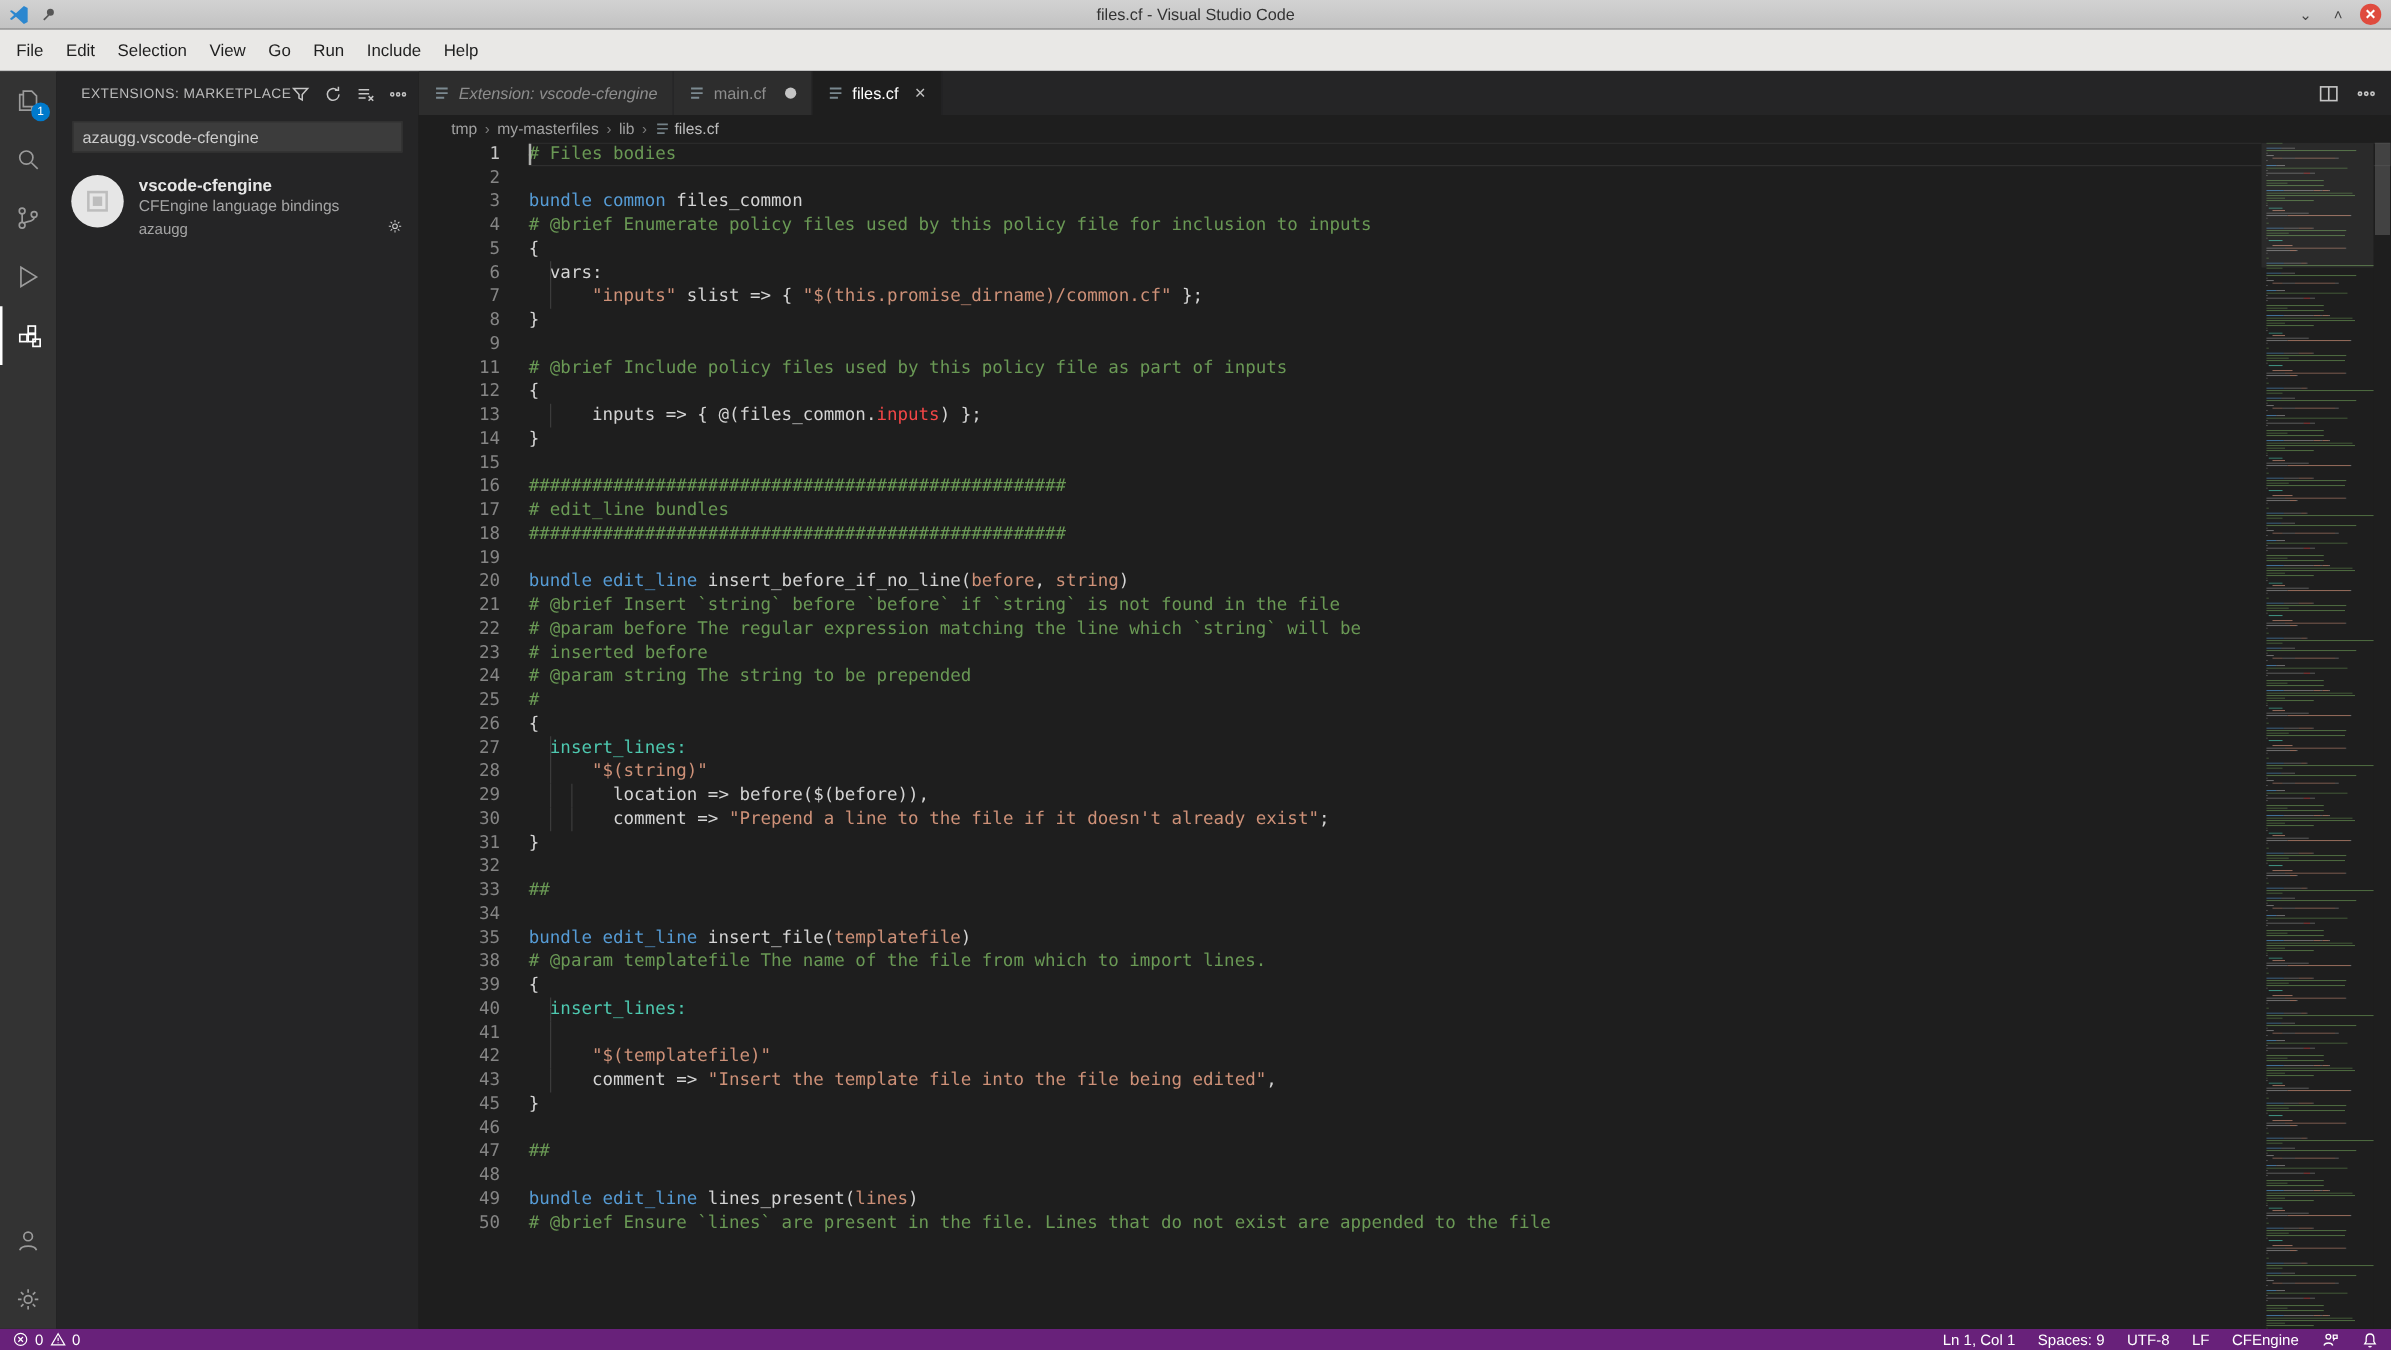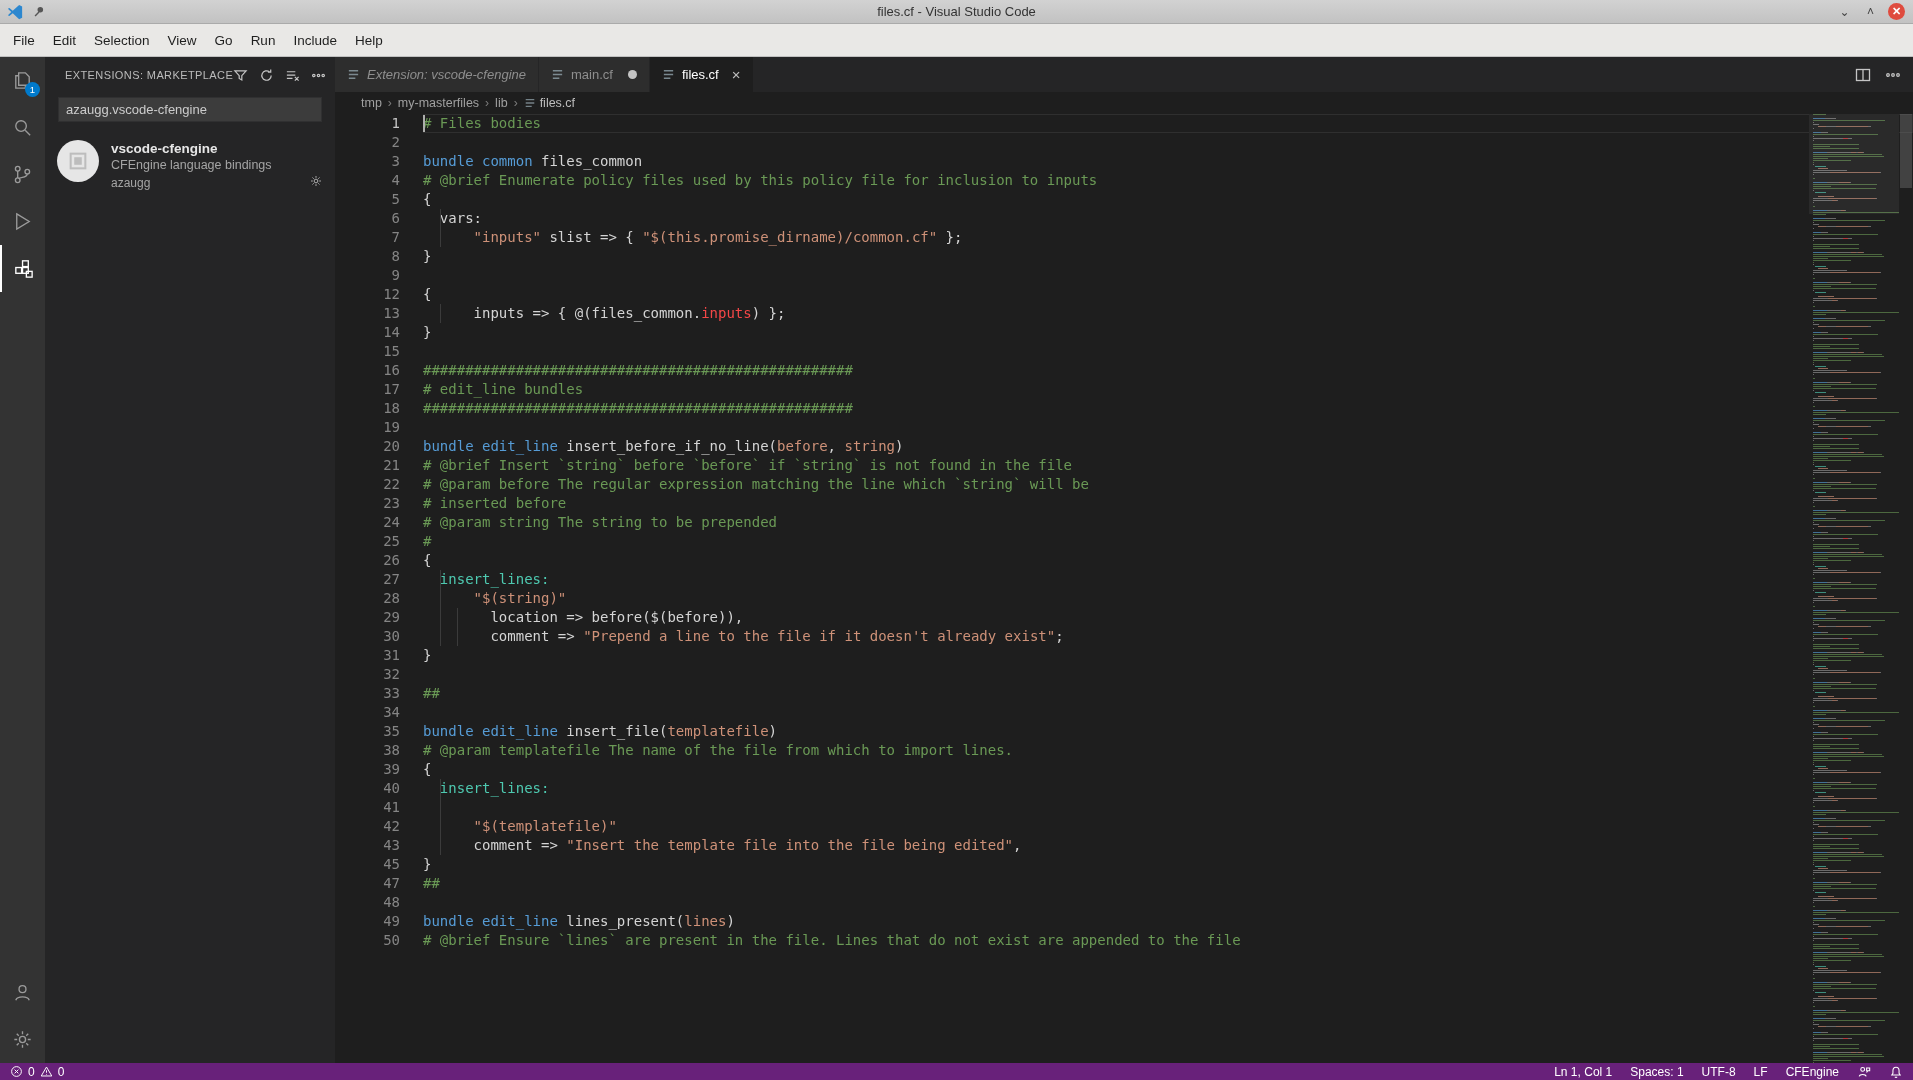--- a/index.html
+++ b/index.html
@@ -330,20 +330,24 @@
           </div>
           <div class="row">
             <div class="num">8</div>
             <div class="lc"><span class="tok-def">}</span></div>
           </div>
           <div class="row">
             <div class="num">9</div>
             <div class="lc"></div>
           </div>
           <div class="row">
+            <div class="num">11</div>
+            <div class="lc"><span class="tok-cm"># @brief Include policy files used by this policy file as part of inputs</span></div>
+          </div>
+          <div class="row">
             <div class="num">12</div>
             <div class="lc"><span class="tok-def">{</span></div>
           </div>
           <div class="row">
             <div class="num">13</div>
             <div class="lc"><div class="guide" style="left: 2ch;"></div><span class="tok-def">      inputs =&gt; { @(files_common.</span><span class="tok-err">inputs</span><span class="tok-def">) };</span></div>
           </div>
           <div class="row">
             <div class="num">14</div>
             <div class="lc"><span class="tok-def">}</span></div>
@@ -452,20 +456,24 @@
             <div class="num">42</div>
             <div class="lc"><div class="guide" style="left: 2ch;"></div><span class="tok-def">      </span><span class="tok-str">"$(templatefile)"</span></div>
           </div>
           <div class="row">
             <div class="num">43</div>
             <div class="lc"><div class="guide" style="left: 2ch;"></div><span class="tok-def">      comment =&gt; </span><span class="tok-str">"Insert the template file into the file being edited"</span><span class="tok-def">,</span></div>
           </div>
           <div class="row">
             <div class="num">45</div>
             <div class="lc"><span class="tok-def">}</span></div>
+          </div>
+          <div class="row">
+            <div class="num">46</div>
+            <div class="lc"></div>
           </div>
           <div class="row">
             <div class="num">47</div>
             <div class="lc"><span class="tok-cm">##</span></div>
           </div>
           <div class="row">
             <div class="num">48</div>
             <div class="lc"></div>
           </div>
           <div class="row">
@@ -973,21 +981,21 @@
     <span>0</span>
     <svg viewBox="0 0 16 16">
         <path d="M8 2.5 L14.5 13.5 H1.5 Z"></path>
         <line x1="8" y1="6.5" x2="8" y2="9.5"></line>
         <line x1="8" y1="11" x2="8" y2="11.8"></line>
       </svg>
     <span>0</span>
   </div>
   <div class="st-right">
     <span class="st-item">Ln 1, Col 1</span>
-    <span class="st-item">Spaces: 1</span>
+    <span class="st-item">Spaces: 9</span>
     <span class="st-item">UTF-8</span>
     <span class="st-item">LF</span>
     <span class="st-item">CFEngine</span>
     <span class="st-icon">
       <svg viewBox="0 0 16 16">
           <circle cx="6.5" cy="5" r="2.2"></circle>
           <path d="M2.5 13 c.8 -3 7.2 -3 8 0"></path>
           <path d="M11 3.5 h3.5 v3 h-2 l-1 1.2 v-1.2 h-.5 z"></path>
         </svg>
     </span>

